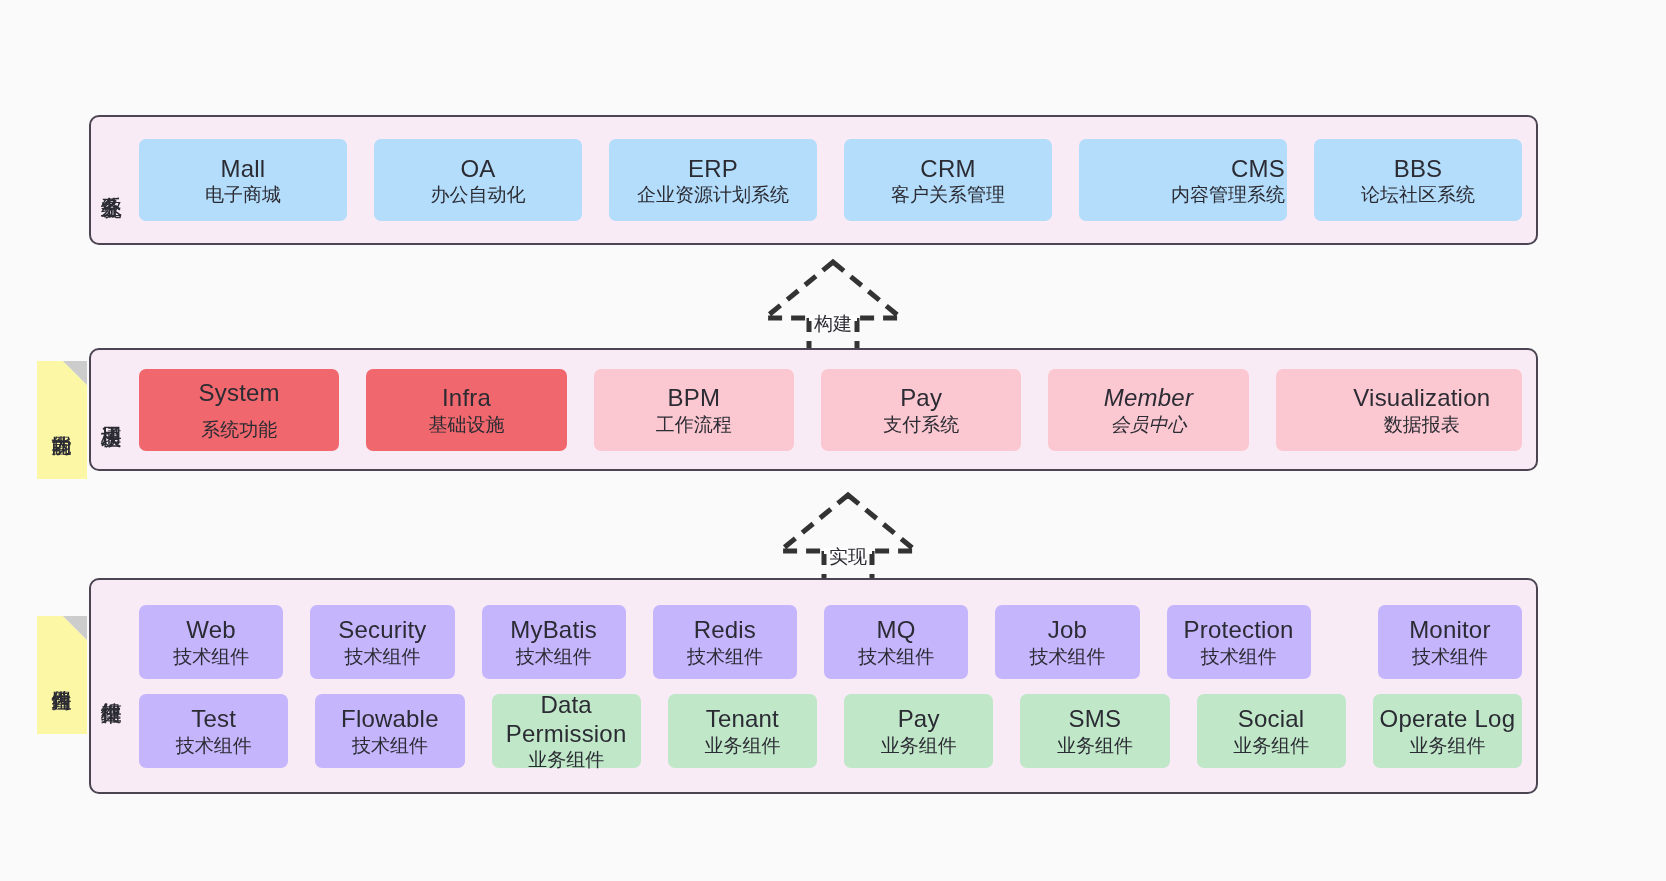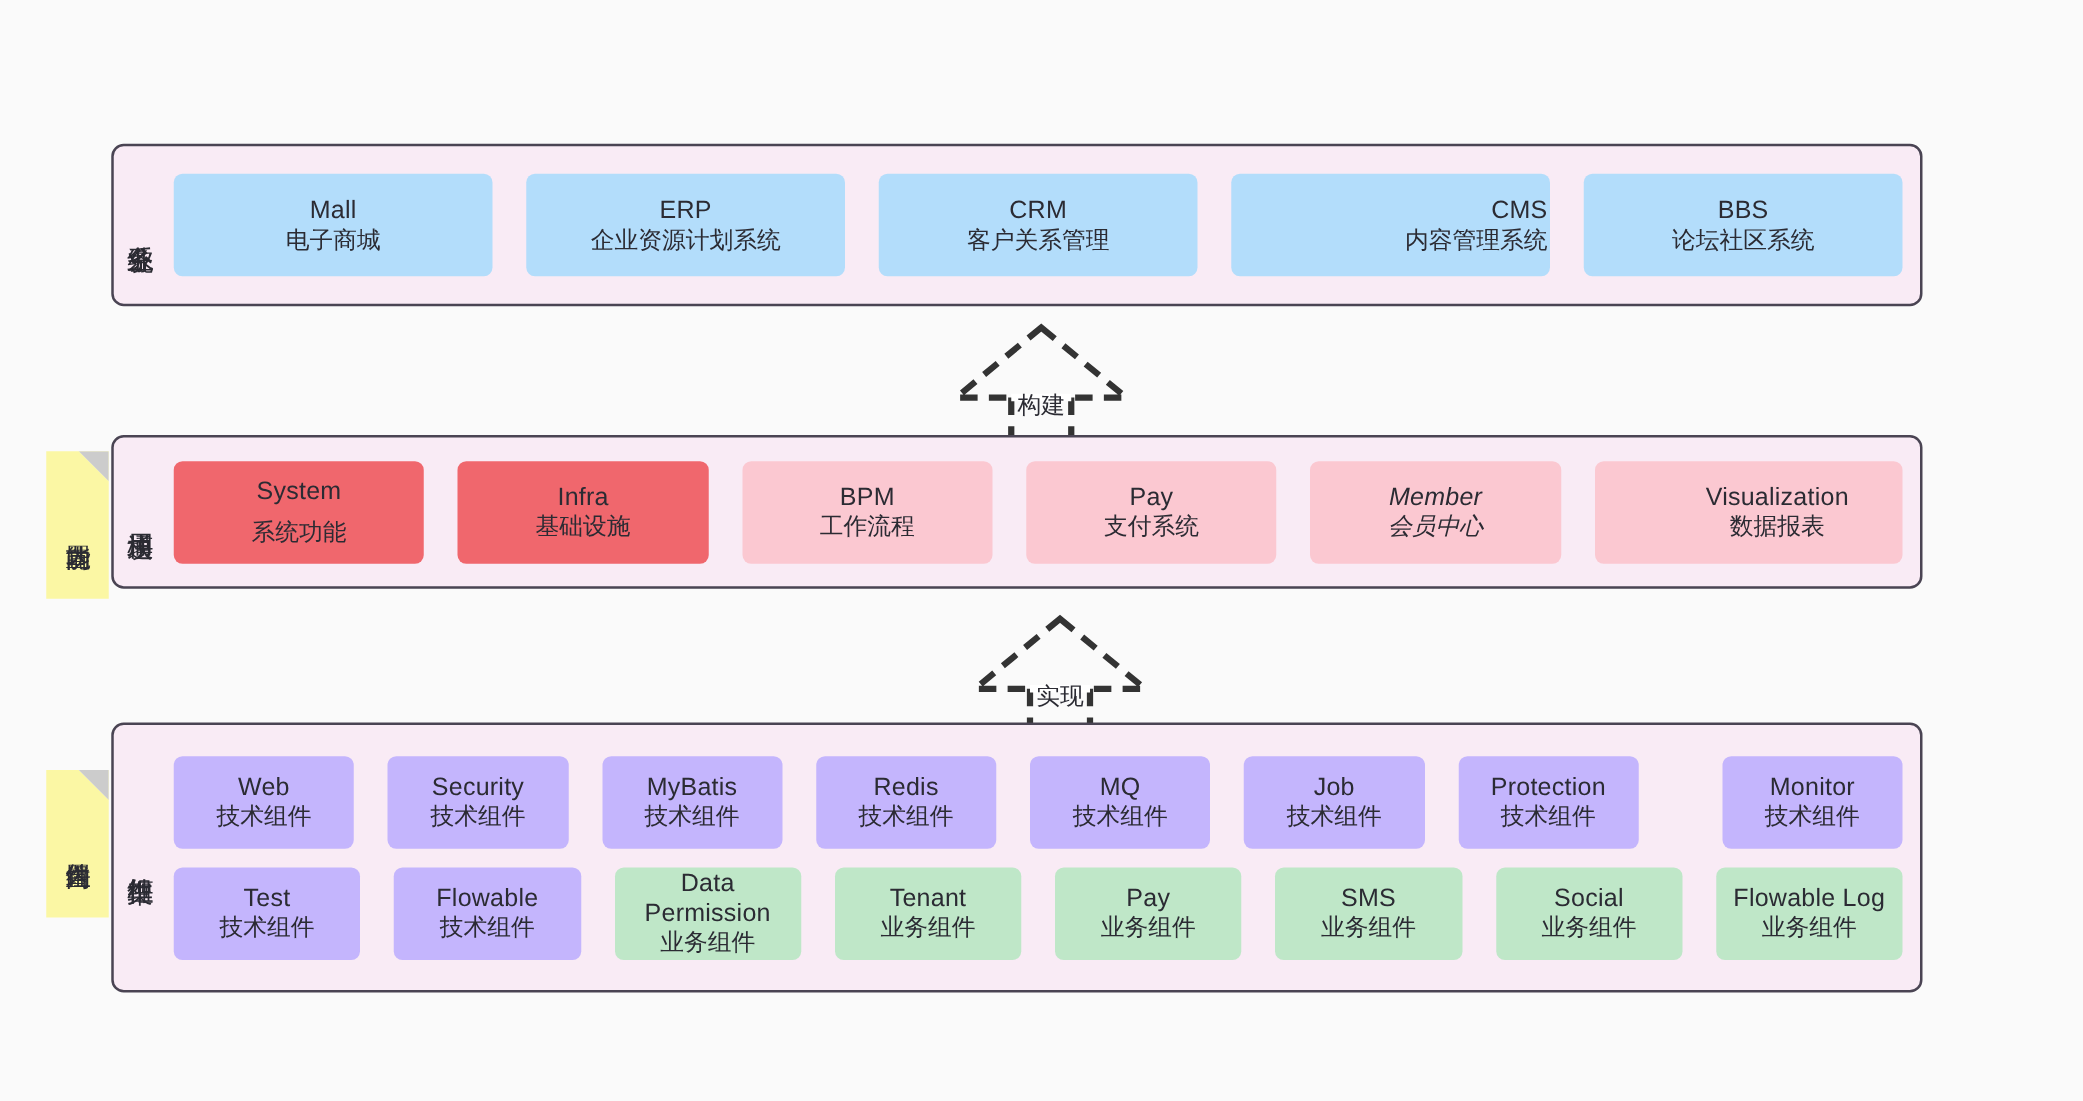--- a/index.html
+++ b/index.html
@@ -66,21 +66,21 @@
     border-radius: 7px;
     display: flex;
     flex-direction: column;
     align-items: center;
     justify-content: center;
     text-align: center;
     line-height: 1.22;
     padding: 4px 2px;
   }
   .card .en {
-    font-size: 20px;
+    font-size: 24px;
     letter-spacing: .2px;
   }
   .card .cn {
     font-size: 19px;
   }
 
   
   .c-blue      { background: #b3ddfb; }
   .c-red       { background: #f0676d; }
   .c-pink      { background: #fbc8d1; }
@@ -145,20 +145,24 @@
 
   <div class="layer" id="layer-business" style="left:89px; top:115px; width:1449px; height:130px;">
     <div class="layer-title">业务系统</div>
     <div class="layer-body">
       <div class="row" id="business-row">
           <div class="card c-blue" style="height: 82px;">
             <div class="en">Mall</div>
             <div class="cn">电子商城</div>
           </div>
           <div class="card c-blue" style="height: 82px;">
+            <div class="en">OA</div>
+            <div class="cn">办公自动化</div>
+          </div>
+          <div class="card c-blue" style="height: 82px;">
             <div class="en">ERP</div>
             <div class="cn">企业资源计划系统</div>
           </div>
           <div class="card c-blue" style="height: 82px;">
             <div class="en">CRM</div>
             <div class="cn">客户关系管理</div>
           </div>
           <div class="card c-blue" style="height: 82px; align-items: flex-end;">
             <div class="en">CMS</div>
             <div class="cn">内容管理系统</div>
@@ -289,20 +293,20 @@
           </div>
           <div class="card c-lightgreen" style="height: 74px;">
             <div class="en">SMS</div>
             <div class="cn">业务组件</div>
           </div>
           <div class="card c-lightgreen" style="height: 74px;">
             <div class="en">Social</div>
             <div class="cn">业务组件</div>
           </div>
           <div class="card c-lightgreen" style="height: 74px;">
-            <div class="en">Flowable Log</div>
+            <div class="en">Operate Log</div>
             <div class="cn">业务组件</div>
           </div>
         </div>
     </div>
   </div>
 
 </div>
 
 </body></html>

